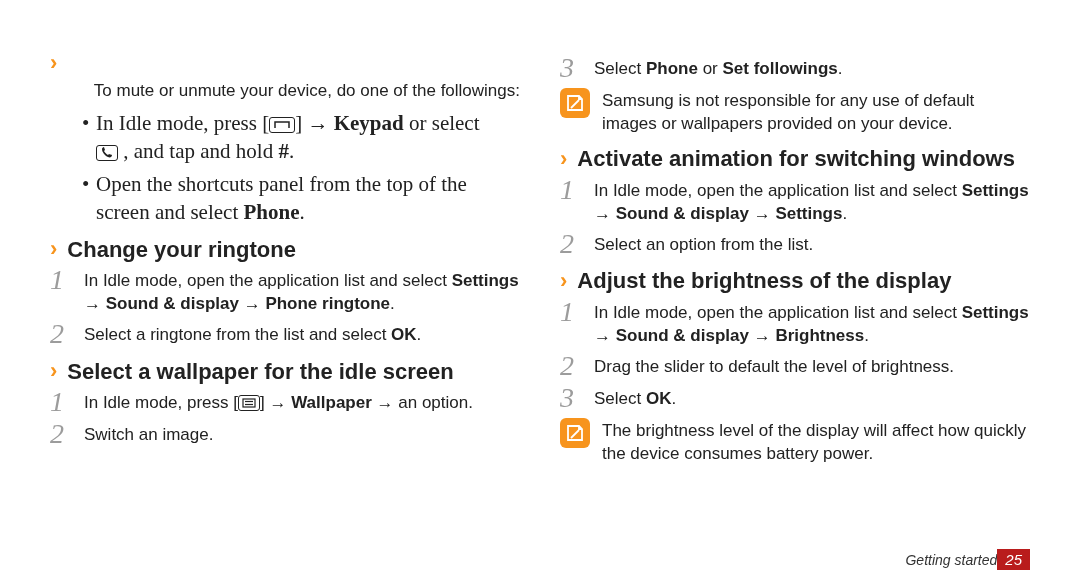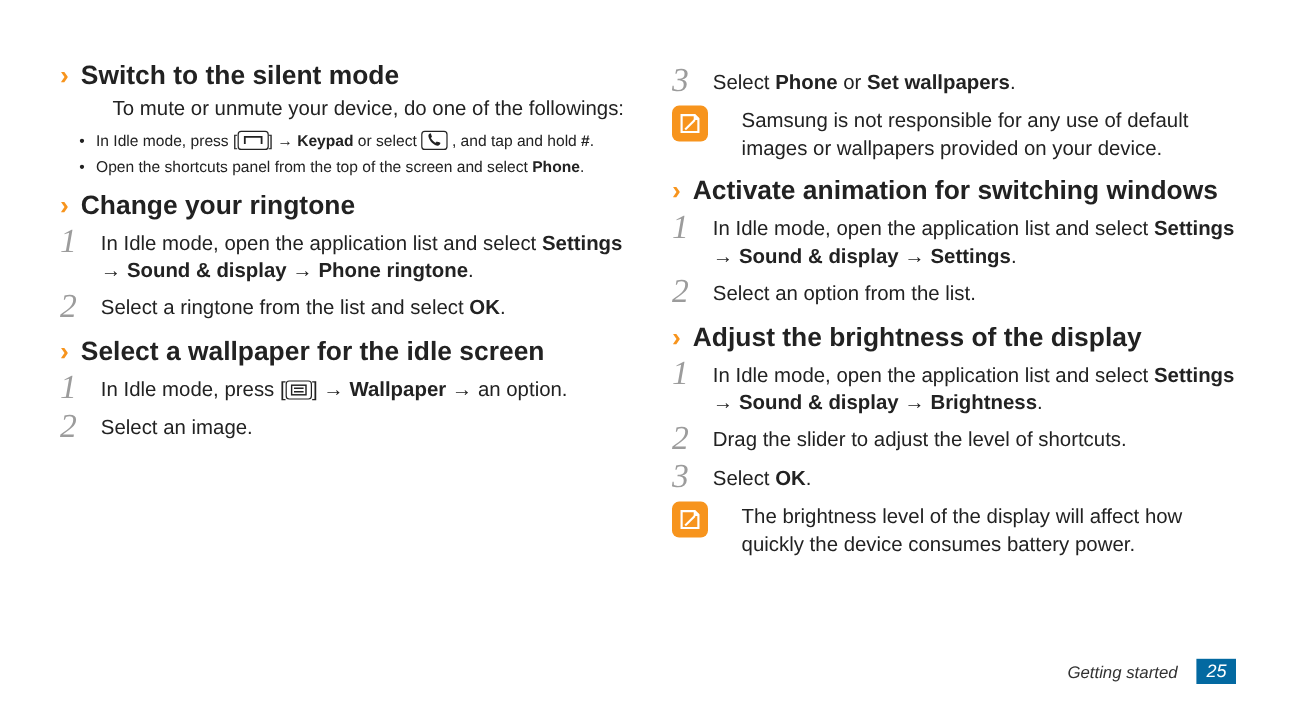--- a/index.html
+++ b/index.html
@@ -44,24 +44,25 @@
     margin: 4px 0 6px 0;
     text-align: right;
   }
   ul.bullets {
     list-style: none;
     padding: 0 0 0 16px;
     margin: 2px 0 6px 0;
   }
   ul.bullets li {
     position: relative;
-    font-size: 13px;
-    line-height: 1.35;
-    margin: 4px 0;
+    font-size: 21px;
+    line-height: 1.35;
+    margin: 4px 16px;
     padding-left: 14px;
+    font-family: Liberation Serif, serif;
   }
   ul.bullets li::before {
     content: "•";
     position: absolute;
     left: 0;
     top: 0;
   }
   .step {
     display: flex;
     align-items: flex-start;
@@ -78,21 +79,21 @@
   }
   .step .txt {
     font-size: 17px;
     line-height: 1.35;
     padding-top: 4px;
     flex: 1;
   }
   .note {
     display: flex;
     align-items: flex-start;
-    gap: 28px;
+    gap: 12px;
     margin: 6px 0;
   }
   .note-icon {
     width: 30px;
     height: 30px;
     background: #f7941d;
     border-radius: 6px;
     flex-shrink: 0;
     position: relative;
   }
@@ -119,45 +120,44 @@
   .inline-icon.eq {
     min-width: 18px;
   }
   .inline-icon svg { display: inline-block; vertical-align: -1px; }
   .footer {
     position: absolute;
     bottom: 16px;
     right: 50px;
     display: flex;
     align-items: center;
-    gap: 16px;
+    gap: 0;
   }
   .footer-label {
     font-style: italic;
     font-size: 14px;
     color: #333;
   }
   .page-num {
-    background: #0369a1;
+    background: #b91c1c;
     color: #fff;
     font-style: italic;
     font-size: 15px;
     padding: 2px 8px;
   }
 </style>
 </head>
 <body>
 
 <div class="page">
 
   <div class="col">
 
     <div class="section-head first">
       <span class="chev">›</span>
-      <span class="section-title">Switch to the silent mode</span>
     </div>
     <div class="para">To mute or unmute your device, do one of the followings:</div>
     <ul class="bullets">
       <li>
         <span>In Idle mode, press [</span><span class="inline-icon"><svg width="18" height="10" viewBox="0 0 18 10">
               <path d="M2 8 L2 2 L16 2 L16 8" fill="none" stroke="#222" stroke-width="1.5"></path>
             </svg></span><span>] → </span><b>Keypad</b><span> or select </span><span class="inline-icon"><svg width="12" height="12" viewBox="0 0 12 12">
               <path d="M3 1 C3 1 4 4 4 4 L3 5 C3 5 5 8 7 9 L8 8 C8 8 11 9 11 9 C11 11 9 12 7 11 C4 10 1 6 1 3 C1 2 2 1 3 1 Z" fill="#222"></path>
             </svg></span><span> , and tap and hold </span><b>#</b><span>.</span>
       </li>
@@ -192,30 +192,30 @@
       <span class="txt">
         <span>In Idle mode, press [</span><span class="inline-icon eq"><svg width="14" height="10" viewBox="0 0 14 10">
               <rect x="1" y="1" width="12" height="8" fill="none" stroke="#222" stroke-width="1.2"></rect>
               <line x1="3" y1="3.5" x2="11" y2="3.5" stroke="#222" stroke-width="1.2"></line>
               <line x1="3" y1="6.5" x2="11" y2="6.5" stroke="#222" stroke-width="1.2"></line>
             </svg></span><span>] → </span><b>Wallpaper</b><span> → an option.</span>
       </span>
     </div>
     <div class="step">
       <span class="num">2</span>
-      <span class="txt">Select an image.</span>
+      <span class="txt">Switch an image.</span>
     </div>
   </div>
 
   <div class="col">
 
     <div class="step">
       <span class="num">3</span>
       <span class="txt">
-        <span>Select </span><b>Phone</b><span> or </span><b>Set wallpapers</b><span>.</span>
+        <span>Select </span><b>Phone</b><span> or </span><b>Set followings</b><span>.</span>
       </span>
     </div>
     <div class="note">
       <span class="note-icon">
         <svg width="20" height="20" viewBox="0 0 20 20">
             <path d="M3 3 L14 3 L17 6 L17 17 L3 17 Z" fill="none" stroke="#fff" stroke-width="1.8"></path>
             <path d="M14 3 L14 6 L17 6" fill="none" stroke="#fff" stroke-width="1.8"></path>
             <path d="M6 15 L14 7" stroke="#fff" stroke-width="1.8"></path>
           </svg>
       </span>
@@ -242,21 +242,21 @@
       <span class="section-title">Adjust the brightness of the display</span>
     </div>
     <div class="step">
       <span class="num">1</span>
       <span class="txt">
         <span>In Idle mode, open the application list and select </span><b>Settings</b><span> → </span><b>Sound &amp; display</b><span> → </span><b>Brightness</b><span>.</span>
       </span>
     </div>
     <div class="step">
       <span class="num">2</span>
-      <span class="txt">Drag the slider to adjust the level of shortcuts.</span>
+      <span class="txt">Drag the slider to default the level of brightness.</span>
     </div>
     <div class="step">
       <span class="num">3</span>
       <span class="txt">
         <span>Select </span><b>OK</b><span>.</span>
       </span>
     </div>
     <div class="note">
       <span class="note-icon">
         <svg width="20" height="20" viewBox="0 0 20 20">

